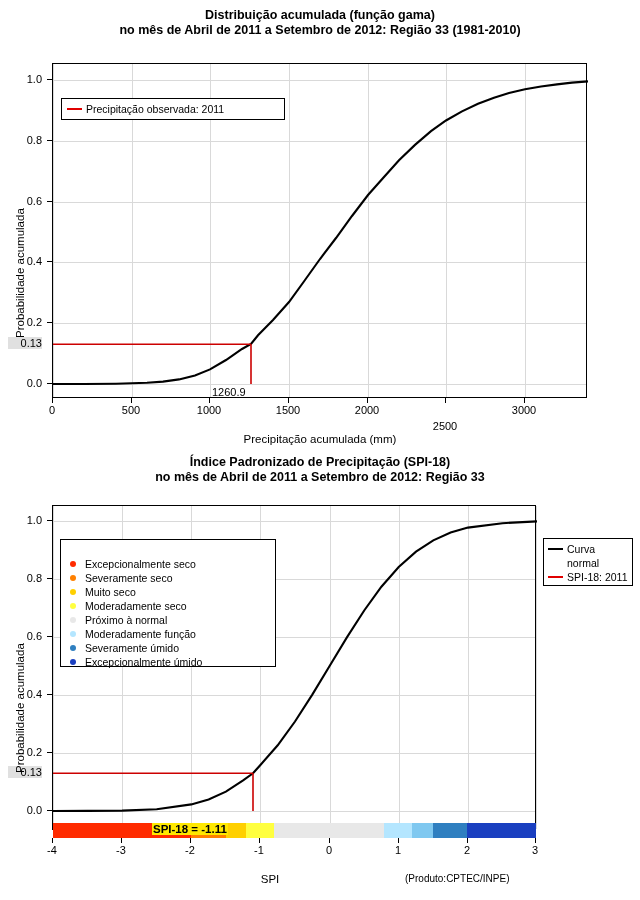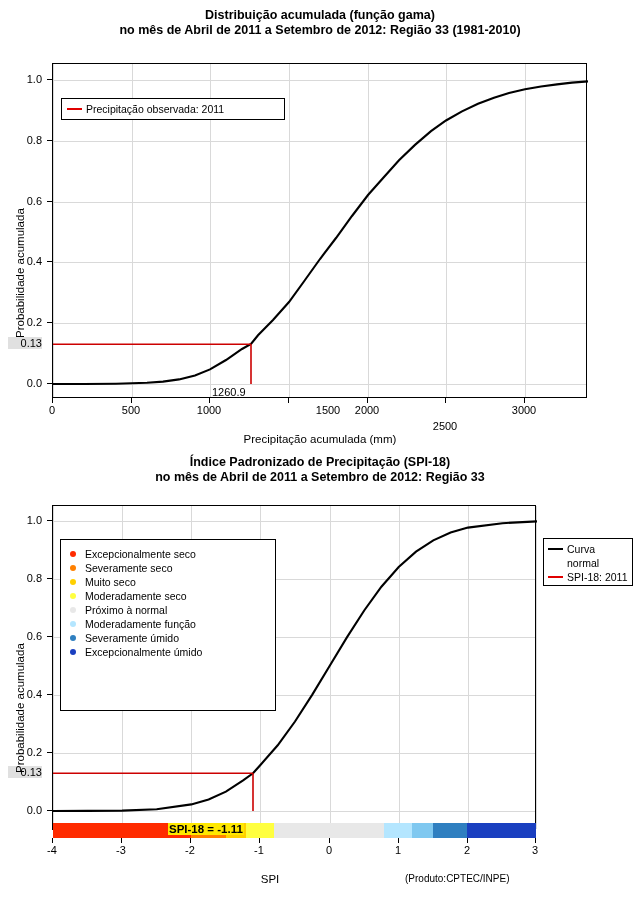--- a/index.html
+++ b/index.html
@@ -164,21 +164,21 @@
     <div class="tickmark-x" style="left:131px;top:390px;"></div>
     <div class="tickmark-x" style="left:209px;top:390px;"></div>
     <div class="tickmark-x" style="left:288px;top:390px;"></div>
     <div class="tickmark-x" style="left:367px;top:390px;"></div>
     <div class="tickmark-x" style="left:445px;top:390px;"></div>
     <div class="tickmark-x" style="left:524px;top:390px;"></div>
 
     <div class="xtick-label" style="left:52px;top:396px;">0</div>
     <div class="xtick-label" style="left:131px;top:396px;">500</div>
     <div class="xtick-label" style="left:209px;top:396px;">1000</div>
-    <div class="xtick-label" style="left:288px;top:396px;margin-left:40px;">1500</div>
+    <div class="xtick-label" style="left:288px;top:396px;">1500</div>
     <div class="xtick-label" style="left:367px;top:396px;">2000</div>
     <div class="xtick-label" style="left:445px;top:412px;">2500</div>
     <div class="xtick-label" style="left:524px;top:396px;">3000</div>
 
     <div class="annot" style="left:212px;top:378px;">1260.9</div>
 
     <div class="ylabel" style="left:14px;top:330px;">Probabilidade acumulada</div>
     <div class="xlabel" style="left:0;top:425px;">Precipitação acumulada (mm)</div>
   </div>
 
@@ -207,21 +207,21 @@
       <div class="grid-h" style="top:73px;"></div>
       <div class="grid-h" style="top:15px;"></div>
 
       <svg class="curve" width="484" height="325" viewBox="0 0 484 325">
         <polyline fill="none" stroke="#000000" stroke-width="2.1" points="0,305 34.6,304.9 69.1,304.6 103.7,303.2 138.3,298.4 155.6,293.4 172.9,285.6 190.1,274.4 200,267.3 207.4,259 224.7,239.3 242,215.5 259.3,188.6 276.6,160 293.9,131.4 311.2,104.5 328.4,80.7 345.7,61 363,45.6 380.3,34.4 397.6,26.6 414.9,21.6 449.5,17.2 484,15.4"></polyline>
 
         <polyline fill="none" stroke="#cc0000" stroke-width="1.6" points="0,267.3 200,267.3"></polyline>
         <polyline fill="none" stroke="#cc0000" stroke-width="1.6" points="200,267.3 200,305"></polyline>
       </svg>
 
-      <div class="legendbox" style="left:7px;top:7px;width:216px;height:172px;padding:7px 4px;">
+      <div class="legendbox" style="left:7px;top:7px;width:216px;height:128px;padding:17px 4px;">
         <div class="legend-row">
           <span class="legend-swatch">
               <span class="legend-dot" style="background:#ff2b00"></span>
             </span>
           <span class="legend-text">Excepcionalmente seco</span>
         </div>
         <div class="legend-row">
           <span class="legend-swatch">
               <span class="legend-dot" style="background:#ff8000"></span>
             </span>
@@ -306,21 +306,21 @@
       <div style="width:35px;background:#ff8000;"></div>
       <div style="width:20px;background:#ffd000;"></div>
       <div style="width:28px;background:#ffff40;"></div>
       <div style="width:110px;background:#e8e8e8;"></div>
       <div style="width:28px;background:#b4e6ff;"></div>
       <div style="width:21px;background:#7fc8f0;"></div>
       <div style="width:34px;background:#2f7fc0;"></div>
       <div style="width:69px;background:#1a3fc0;"></div>
     </div>
 
-    <div class="spi-value" style="left:168px;top:368px;">SPI-18 = -1.11</div>
+    <div class="spi-value" style="left:152px;top:368px;">SPI-18 = -1.11</div>
 
     <div class="tickmark-x" style="left:52px;top:383px;"></div>
     <div class="tickmark-x" style="left:121px;top:383px;"></div>
     <div class="tickmark-x" style="left:190px;top:383px;"></div>
     <div class="tickmark-x" style="left:259px;top:383px;"></div>
     <div class="tickmark-x" style="left:329px;top:383px;"></div>
     <div class="tickmark-x" style="left:398px;top:383px;"></div>
     <div class="tickmark-x" style="left:467px;top:383px;"></div>
     <div class="tickmark-x" style="left:535px;top:383px;"></div>
 

